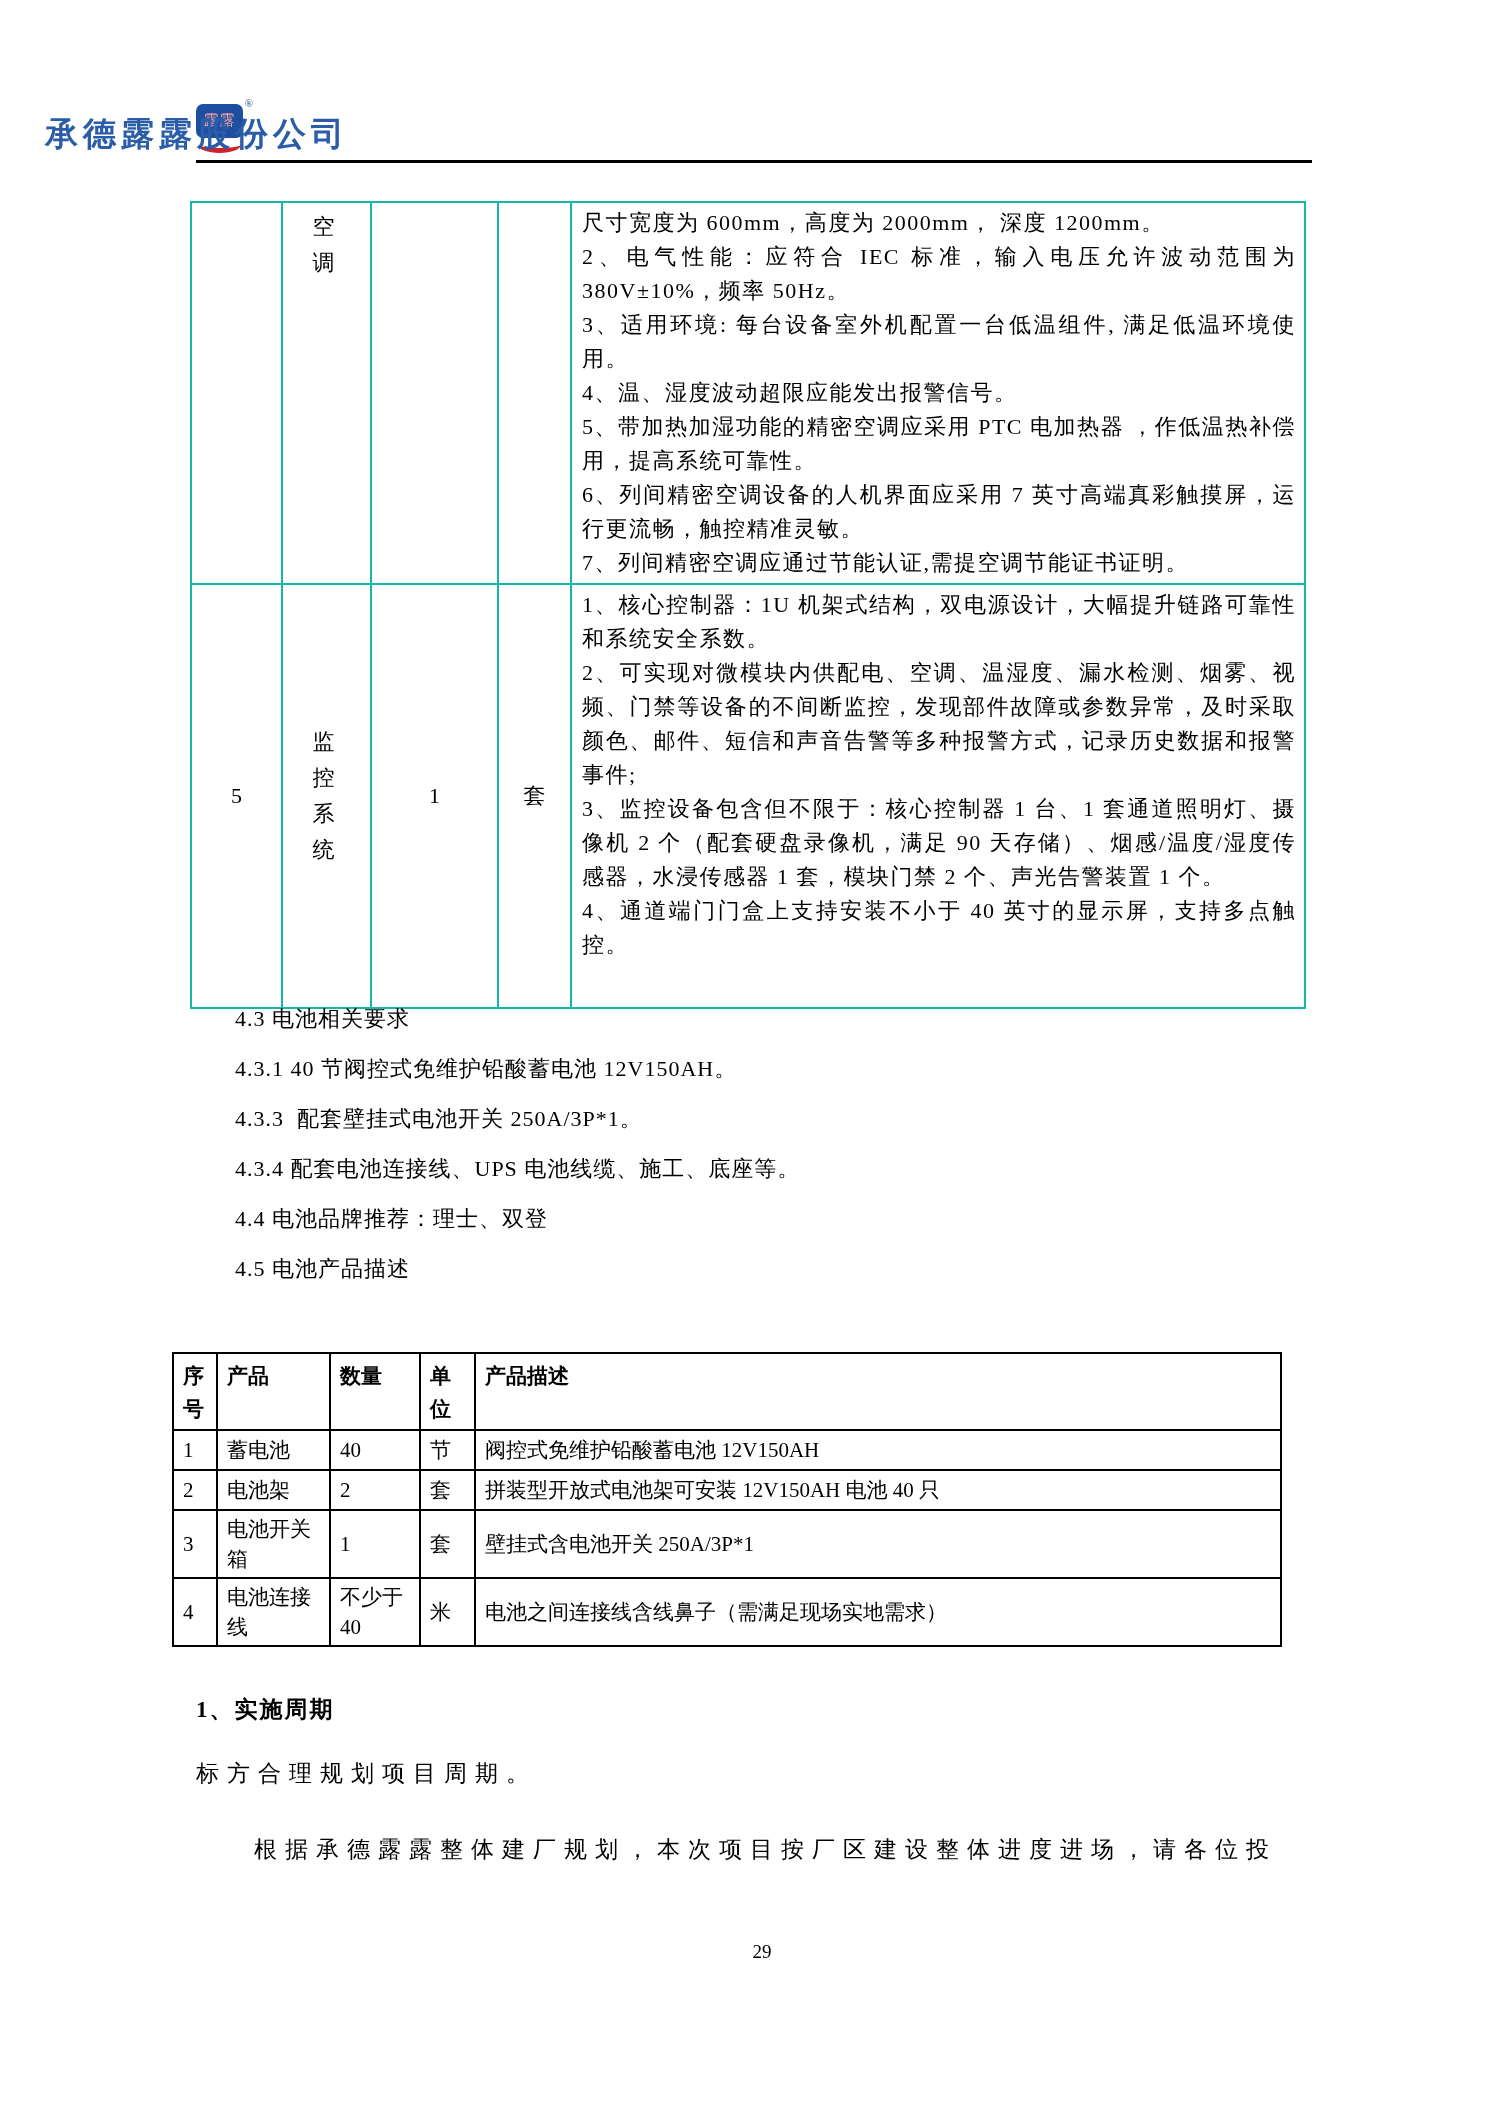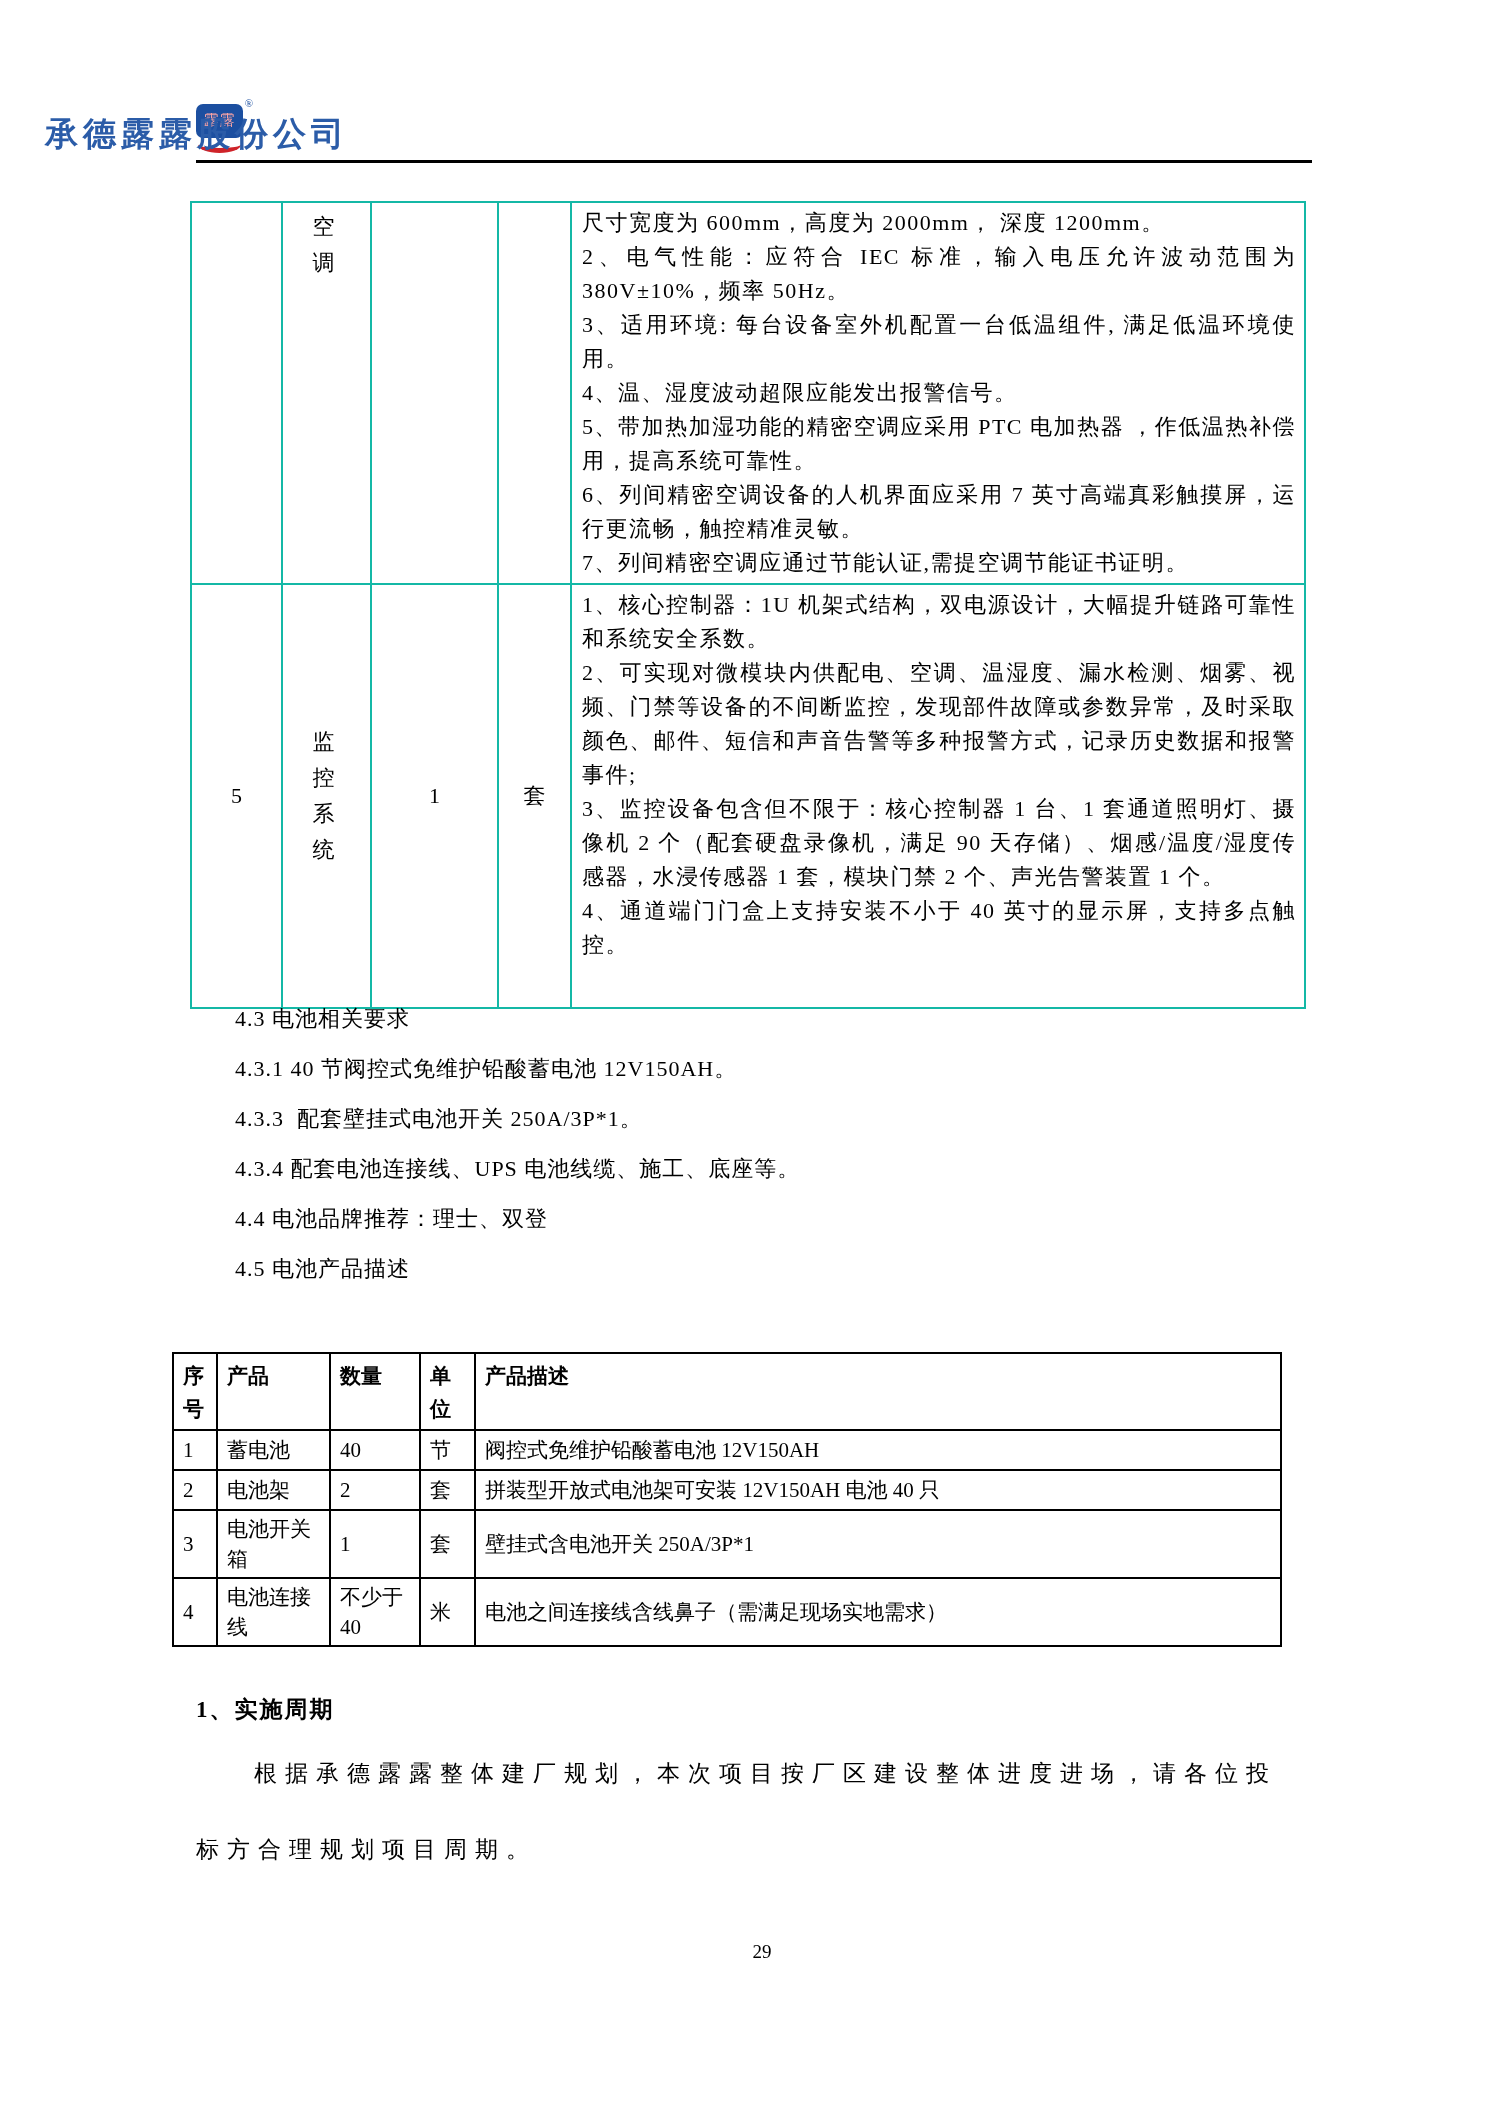--- a/index.html
+++ b/index.html
@@ -179,19 +179,19 @@
       <td>电池连接线</td>
       <td>不少于 40</td>
       <td>米</td>
       <td>电池之间连接线含线鼻子（需满足现场实地需求）</td>
     </tr>
   </tbody>
     </table>
 
   <div class="sec-sub">1、实施周期</div>
   <div class="sec-para">
+    <div class="pline">标方合理规划项目周期。</div>
     <div class="pline indent">根据承德露露整体建厂规划，本次项目按厂区建设整体进度进场，请各位投</div>
-    <div class="pline">标方合理规划项目周期。</div>
   </div>
 
   <div class="page-num">29</div>
 
 </div>
 
 </body></html>

